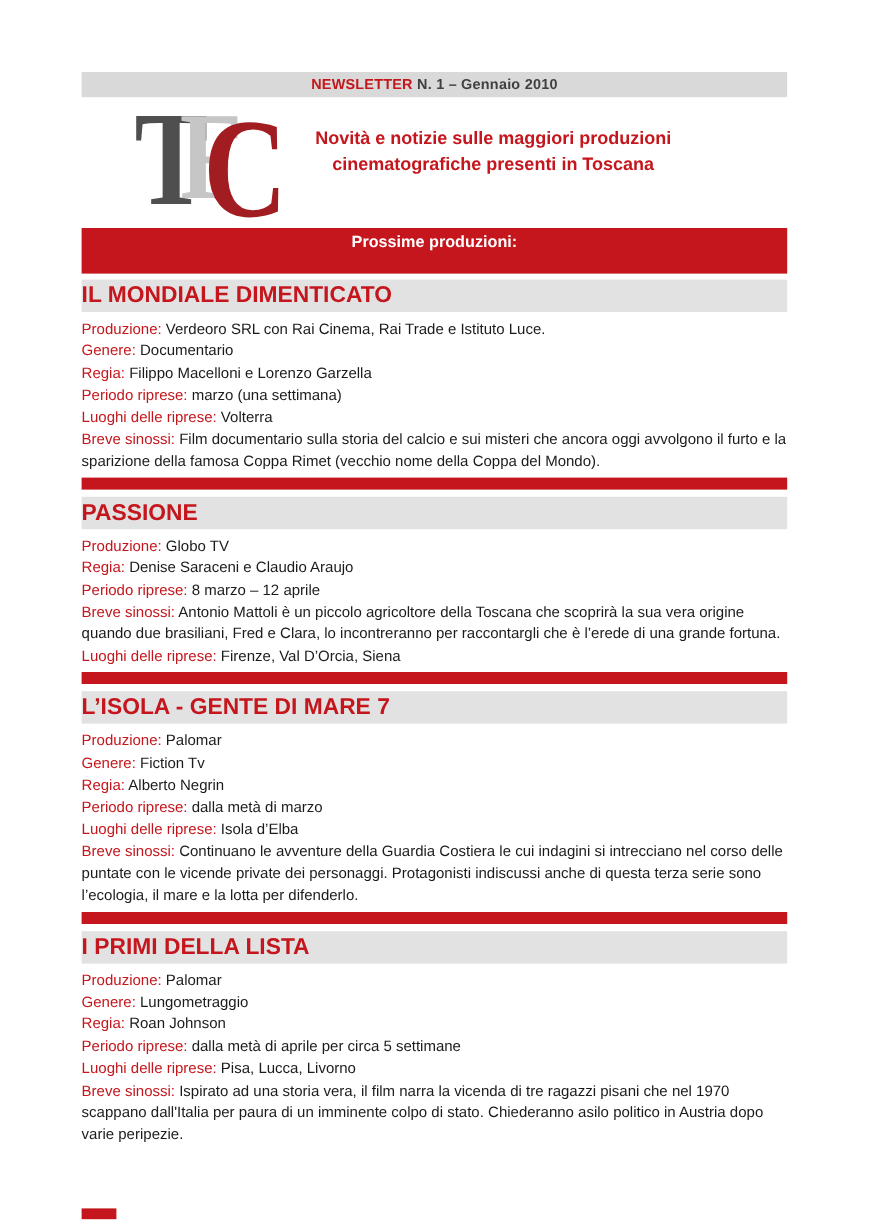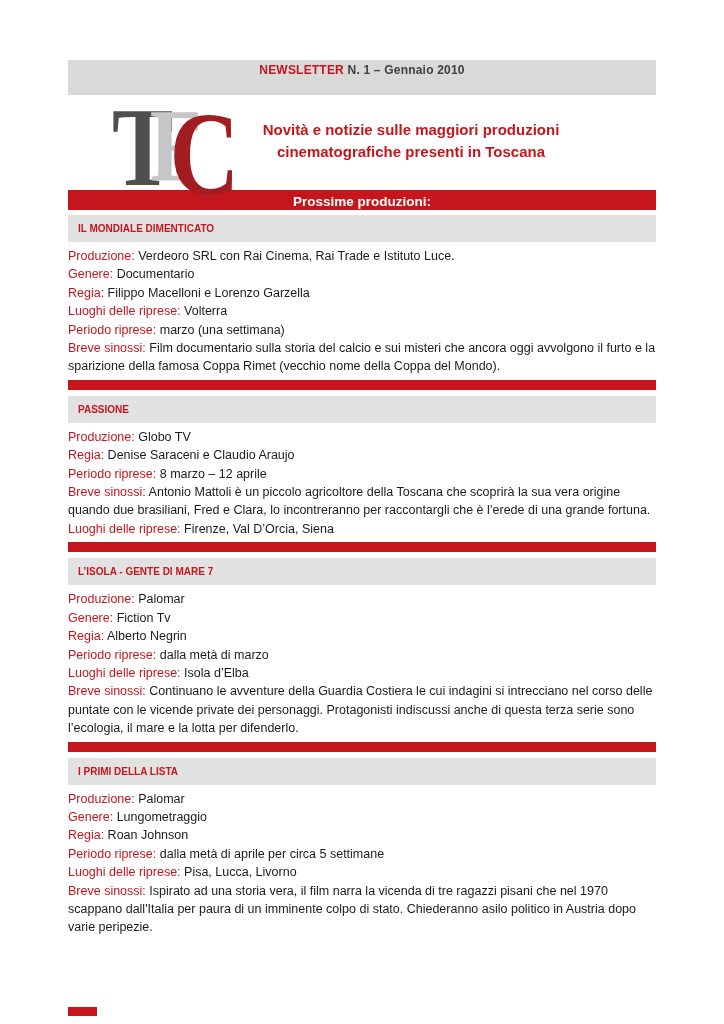--- a/index.html
+++ b/index.html
@@ -13,21 +13,21 @@
   }
   html, body { margin: 0; padding: 0; }
   body {
     width: 724px; height: 1024px; position: relative;
     background: #ffffff; overflow: hidden;
     font-family: "Liberation Sans", "DejaVu Sans", sans-serif;
   }
   .page { position: absolute; left: 68px; top: 0; width: 588px; padding-top: 60px; }
 
   .masthead {
-    height: 35px; background: var(--bar-gray);
+    height: 21px; background: var(--bar-gray);
     text-align: center; font-weight: 700; font-size: 12px; line-height: 21px;
     color: #404040; letter-spacing: 0.2px;
   }
   .masthead .brand { color: var(--accent-red); }
 
   .logo-row { position: relative; height: 83px; margin-top: 12px; }
   .logo {
     position: absolute; left: 44px; top: 0; width: 130px; height: 83px;
     font-family: "Liberation Serif", "DejaVu Serif", serif; font-weight: 700;
     transform: scaleX(0.82); transform-origin: 0 0;
@@ -37,29 +37,29 @@
   .logo .lf { font-size: 104px; top: -14px; left: 46px; color: var(--logo-f); z-index: 2; }
   .logo .lc { font-size: 118px; top: -11px; left: 70px; color: var(--logo-c); z-index: 3; }
 
   .title {
     position: absolute; left: 138px; right: 40px; top: 12px;
     text-align: center; font-weight: 700; font-size: 15px; line-height: 22px;
     color: var(--accent-red);
   }
 
   .banner {
-    margin-top: 0; height: 20px; background: var(--accent-red);
+    margin-top: 14px; height: 38px; background: var(--accent-red);
     color: #ffffff; font-weight: 700; font-size: 13.5px; line-height: 23px;
     text-align: center;
   }
 
   .prod-header {
     margin-top: 5px; height: 27px; line-height: 27px;
     background: var(--header-gray); color: var(--accent-red);
-    font-weight: 700; font-size: 10px; padding-left: 10px;
+    font-weight: 700; font-size: 19px; padding-left: 0;
   }
   .prod-body {
     margin: 5px 0 4px; font-size: 12.5px; line-height: 18.4px;
     color: var(--body-text);
   }
   .field { margin: 0; }
   .flabel { color: var(--accent-red); }
   .divider { height: 10px; background: var(--accent-red); margin-bottom: 6px; }
 
   .bottom-fragment {
@@ -90,22 +90,22 @@
   </div>
 
   <div class="banner">Prossime produzioni:</div>
 
   <div id="productions">
       <div class="prod-header">IL MONDIALE DIMENTICATO</div>
       <div class="prod-body">
         <p class="field"><span class="flabel">Produzione:</span> Verdeoro SRL con Rai Cinema, Rai Trade e Istituto Luce.</p>
         <p class="field"><span class="flabel">Genere:</span> Documentario</p>
         <p class="field"><span class="flabel">Regia:</span> Filippo Macelloni e Lorenzo Garzella</p>
+        <p class="field"><span class="flabel">Periodo riprese:</span> marzo (una settimana)</p>
         <p class="field"><span class="flabel">Luoghi delle riprese:</span> Volterra</p>
-        <p class="field"><span class="flabel">Periodo riprese:</span> marzo (una settimana)</p>
         <p class="field"><span class="flabel">Breve sinossi:</span> Film documentario sulla storia del calcio e sui misteri che ancora oggi avvolgono il furto e la sparizione della famosa Coppa Rimet (vecchio nome della Coppa del Mondo).</p>
       </div>
       <div class="divider"></div>
       <div class="prod-header">PASSIONE</div>
       <div class="prod-body">
         <p class="field"><span class="flabel">Produzione:</span> Globo TV</p>
         <p class="field"><span class="flabel">Regia:</span> Denise Saraceni e Claudio Araujo</p>
         <p class="field"><span class="flabel">Periodo riprese:</span> 8 marzo – 12 aprile</p>
         <p class="field"><span class="flabel">Breve sinossi:</span> Antonio Mattoli è un piccolo agricoltore della Toscana che scoprirà la sua vera origine quando due brasiliani, Fred e Clara, lo incontreranno per raccontargli che è l’erede di una grande fortuna.</p>
         <p class="field"><span class="flabel">Luoghi delle riprese:</span> Firenze, Val D’Orcia, Siena</p>

